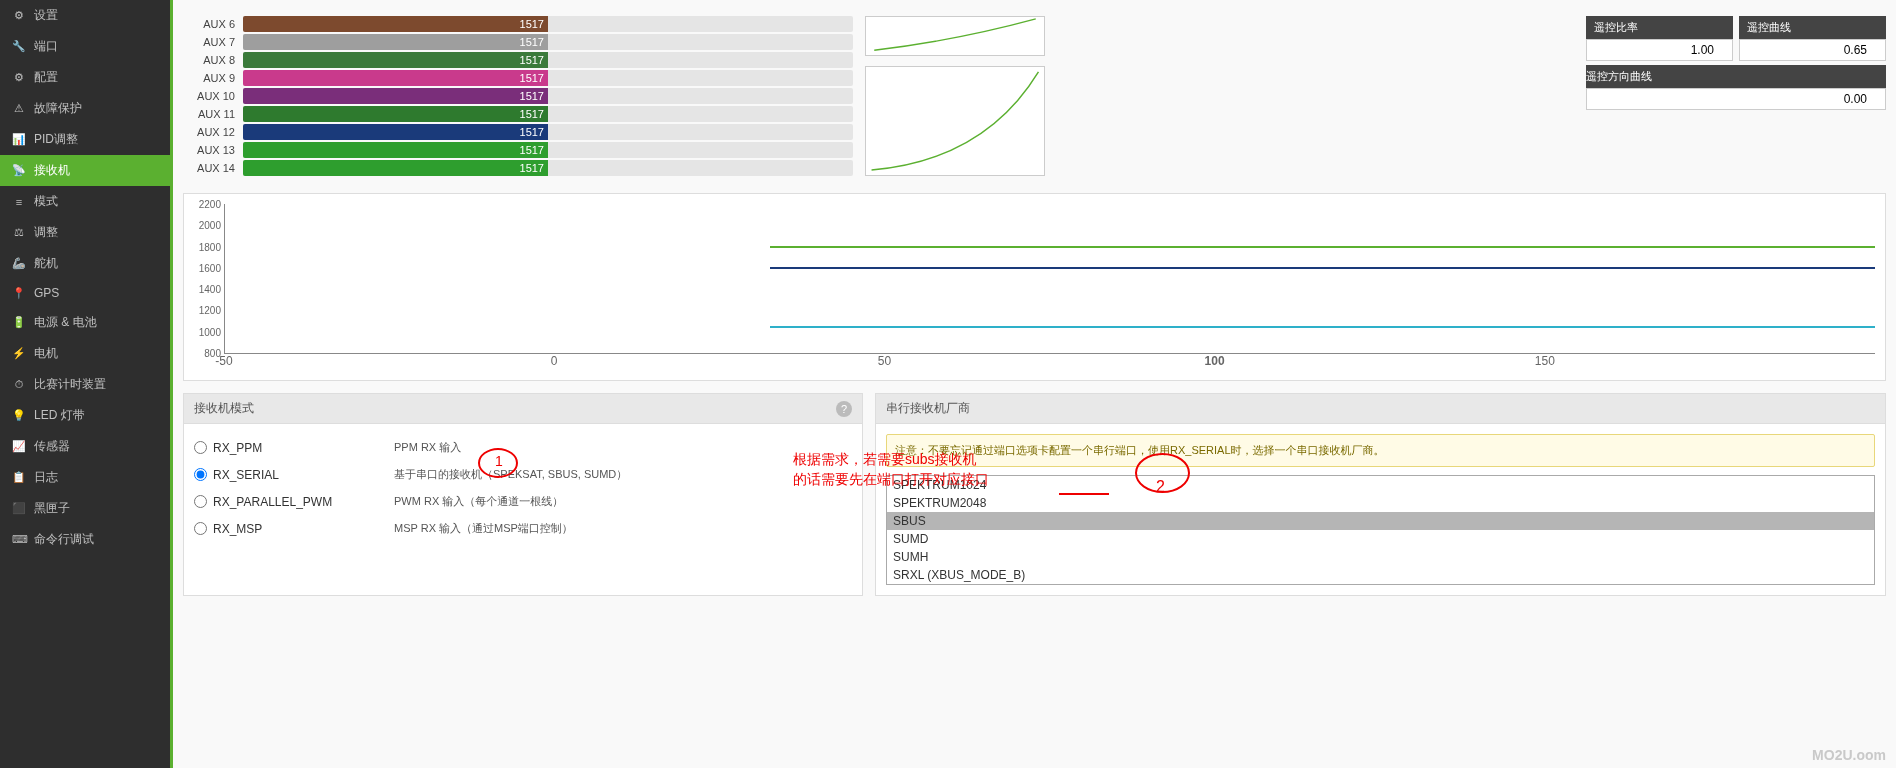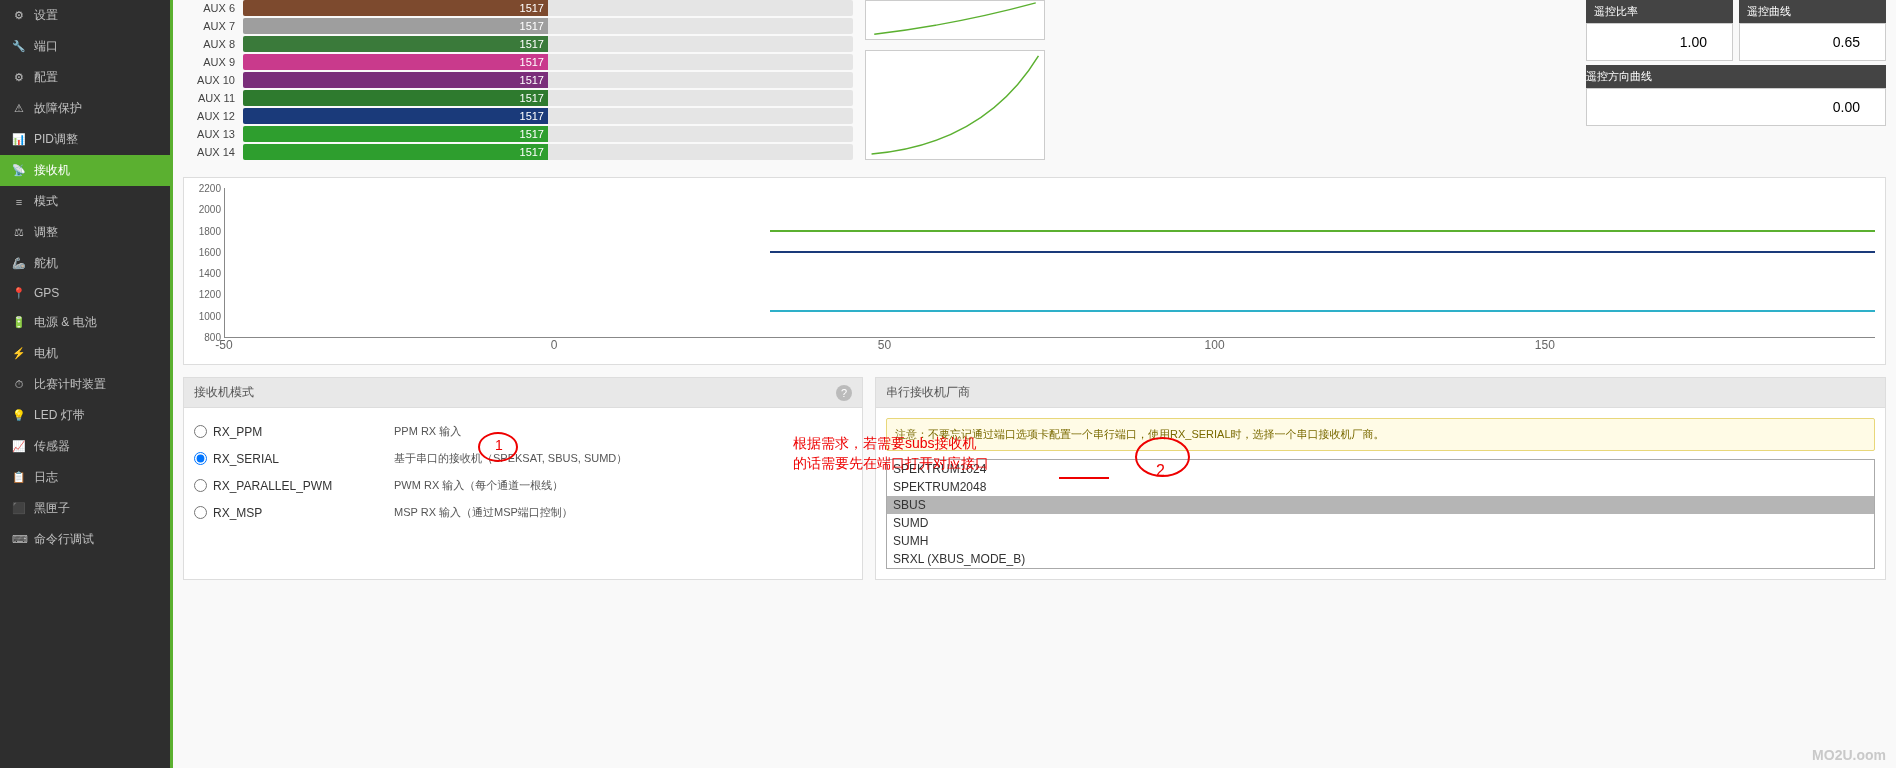--- a/index.html
+++ b/index.html
@@ -4,35 +4,35 @@
 <style>
 * { margin: 0; padding: 0; box-sizing: border-box; font-family: Arial, sans-serif; }
 body { background: #f0f0f0; font-size: 12px; color: #333; overflow: hidden; }
 .app { display: flex; height: 768px; width: 1896px; }
 .sidebar { width: 170px; background: #2e2e2e; color: #c0c0c0; flex-shrink: 0; }
 .sidebar-item { display: flex; align-items: center; padding: 7px 12px; cursor: pointer; font-size: 12px; gap: 8px; }
 .sidebar-item.active { background: #5bb030; color: #fff; }
 .sidebar-item .icon { width: 14px; text-align: center; font-size: 11px; }
 .accent-bar { width: 3px; background: #5bb030; flex-shrink: 0; }
 .main { flex: 1; background: #f9f9f9; padding: 0 10px 10px 10px; overflow-y: auto; }
-.top-row { display: flex; gap: 12px; }
+.top-row { display: flex; gap: 12px; margin-top: 16px; }
 .channels-panel { flex: 0 0 670px; }
 .channel-row { display: flex; align-items: center; margin-bottom: 2px; }
 .channel-label { width: 60px; text-align: right; padding-right: 8px; font-size: 11px; color: #444; }
 .channel-bar-wrap { flex: 1; height: 16px; background: #e5e5e5; border-radius: 2px; position: relative; overflow: hidden; }
 .channel-bar { height: 100%; position: relative; }
 .channel-value { position: absolute; right: 4px; top: 0; font-size: 11px; color: #fff; line-height: 16px; }
 .curve-panels { display: flex; flex-direction: column; gap: 10px; }
 .curve-box { width: 180px; height: 130px; border: 1px solid #ccc; background: #fff; position: relative; }
 .curve-svg { width: 100%; height: 100%; }
 .rc-settings { flex: 0 0 300px; }
 .rc-row { display: flex; gap: 6px; margin-bottom: 4px; align-items: center; }
 .rc-col { flex: 1; }
 .rc-header { background: #444; color: #fff; padding: 4px 8px; font-size: 11px; }
-.rc-input { width: 100%; padding: 10px; border: 1px solid #ccc; text-align: right; font-size: 14px; }
+.rc-input { width: 100%; padding: 3px; border: 1px solid #ccc; text-align: right; font-size: 12px; }
 .rc-full-header { background: #444; color: #fff; padding: 4px 0; font-size: 11px; }
 .graph-panel { margin-top: 15px; border: 1px solid #ddd; background: #fff; padding: 10px; position: relative; }
 .graph-toolbar { display: flex; justify-content: flex-end; margin-bottom: 8px; }
 .graph-select { padding: 2px 4px; font-size: 11px; border: 1px solid #aaa; }
 .graph-area { position: relative; height: 150px; border-left: 1px solid #888; border-bottom: 1px solid #888; margin-left: 30px; }
 .y-labels { position: absolute; left: -30px; top: 0; height: 100%; width: 28px; }
 .y-label { position: absolute; right: 2px; font-size: 10px; color: #666; transform: translateY(-50%); }
 .x-labels { position: relative; margin-left: 30px; height: 16px; }
 .x-label { position: absolute; font-size: 12px; color: #666; transform: translateX(-50%); }
 .graph-line { position: absolute; height: 2px; left: 0; right: 0; }
@@ -258,21 +258,21 @@
             <div class="y-label" style="top: 100%;">800</div>
           </div>
         <div class="graph-line" style="background:#5bb030; top:28%; left:33%;"></div>
         <div class="graph-line" style="background:#1a3a7a; top:42%; left:33%;"></div>
         <div class="graph-line" style="background:#2eb0c9; top:82%; left:33%;"></div>
       </div>
       <div class="x-labels" id="x-labels">
           <div class="x-label" style="left: 0%;">-50</div>
           <div class="x-label" style="left: 20%;">0</div>
           <div class="x-label" style="left: 40%;">50</div>
-          <div class="x-label" style="left: 60%;">100</div>
+          <div class="x-label" style="left: 60%; font-weight: bold;">100</div>
           <div class="x-label" style="left: 80%;">150</div>
           <div class="x-label" style="left: 100%; margin-left: 45px;">200</div>
         </div>
     </div>
 
     <div class="bottom-row" style="position:relative;">
       <div class="panel rx-mode-panel">
         <div class="panel-header">
           <span>接收机模式</span>
           <span class="help-icon">?</span>

